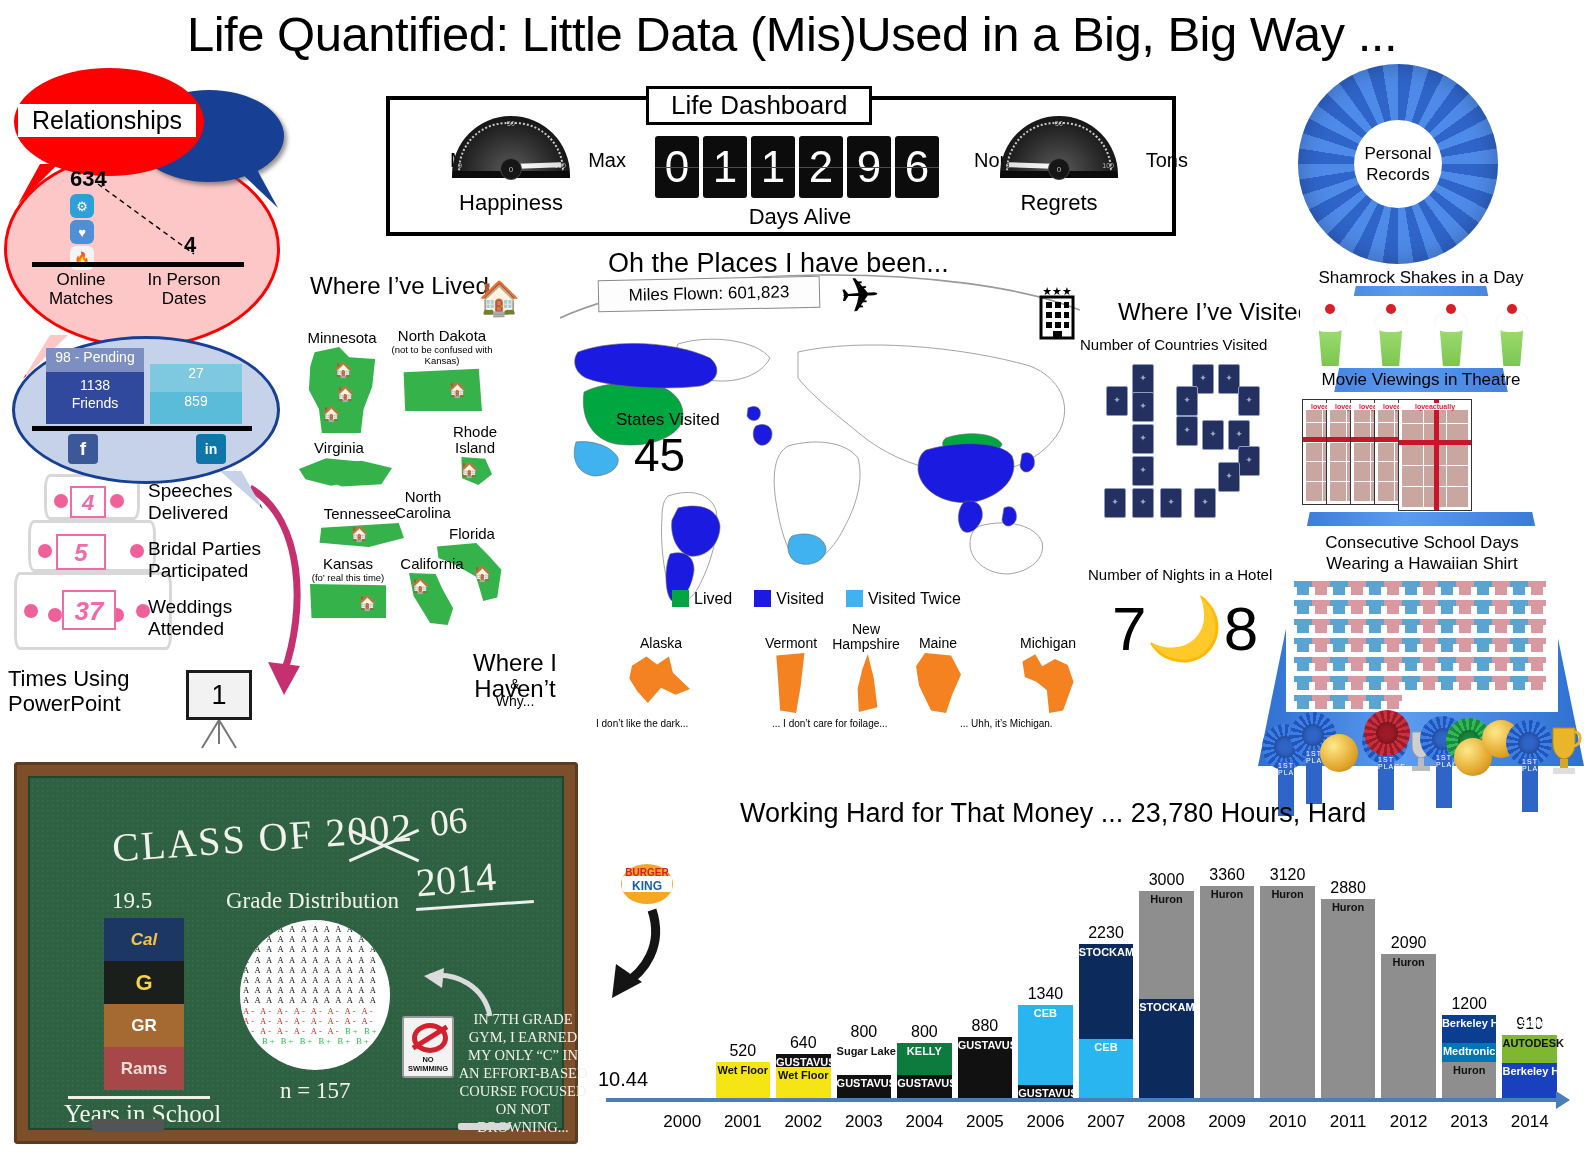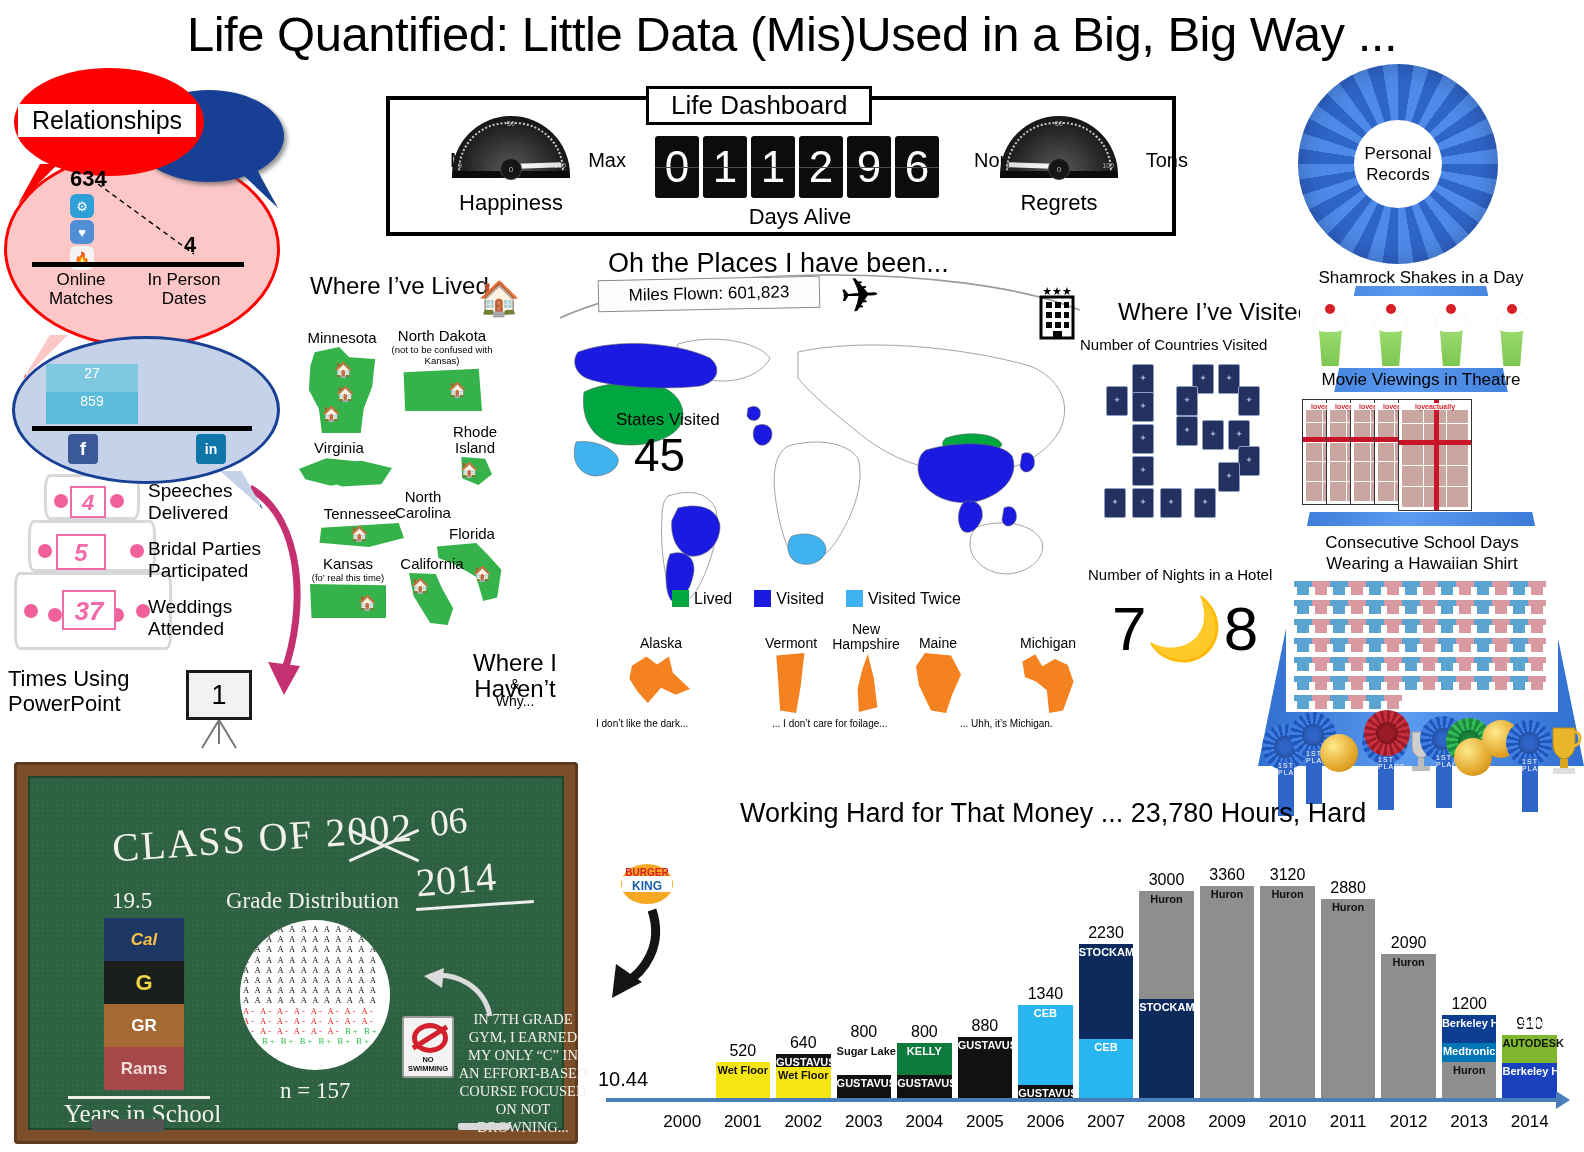--- a/index.html
+++ b/index.html
@@ -326,20 +326,27 @@
     <span>Online</span><br>
     <span>Matches</span>
   </div>
   <div id="rel-cap-right">
     <span>In Person</span><br>
     <span>Dates</span>
   </div>
 
   <div class="bubble-lightblue"></div>
   <div id="social-bars">
+    <div class="sbar" style="width:98px;">
+      <div class="sbar-seg" style="background:#7d8fc0;height:24px;">98 - Pending</div>
+      <div class="sbar-seg" style="background:#31499c;height:52px;padding-top:4px;">
+        <span>1138</span><br>
+        <span>Friends</span>
+      </div>
+    </div>
     <div class="sbar" style="width:92px;">
       <div class="sbar-seg" style="background:#7fc9e0;height:28px;">27</div>
       <div class="sbar-seg" style="background:#5bbcd9;height:32px;">859</div>
     </div>
   </div>
   <div id="social-divider"></div>
   <div id="social-icons">
     <div class="simg" style="background:#3b5998;margin-left:22px;">f</div>
     <div class="simg" style="background:#0e76a8;font-size:14px;margin-right:20px;">in</div>
   </div>

